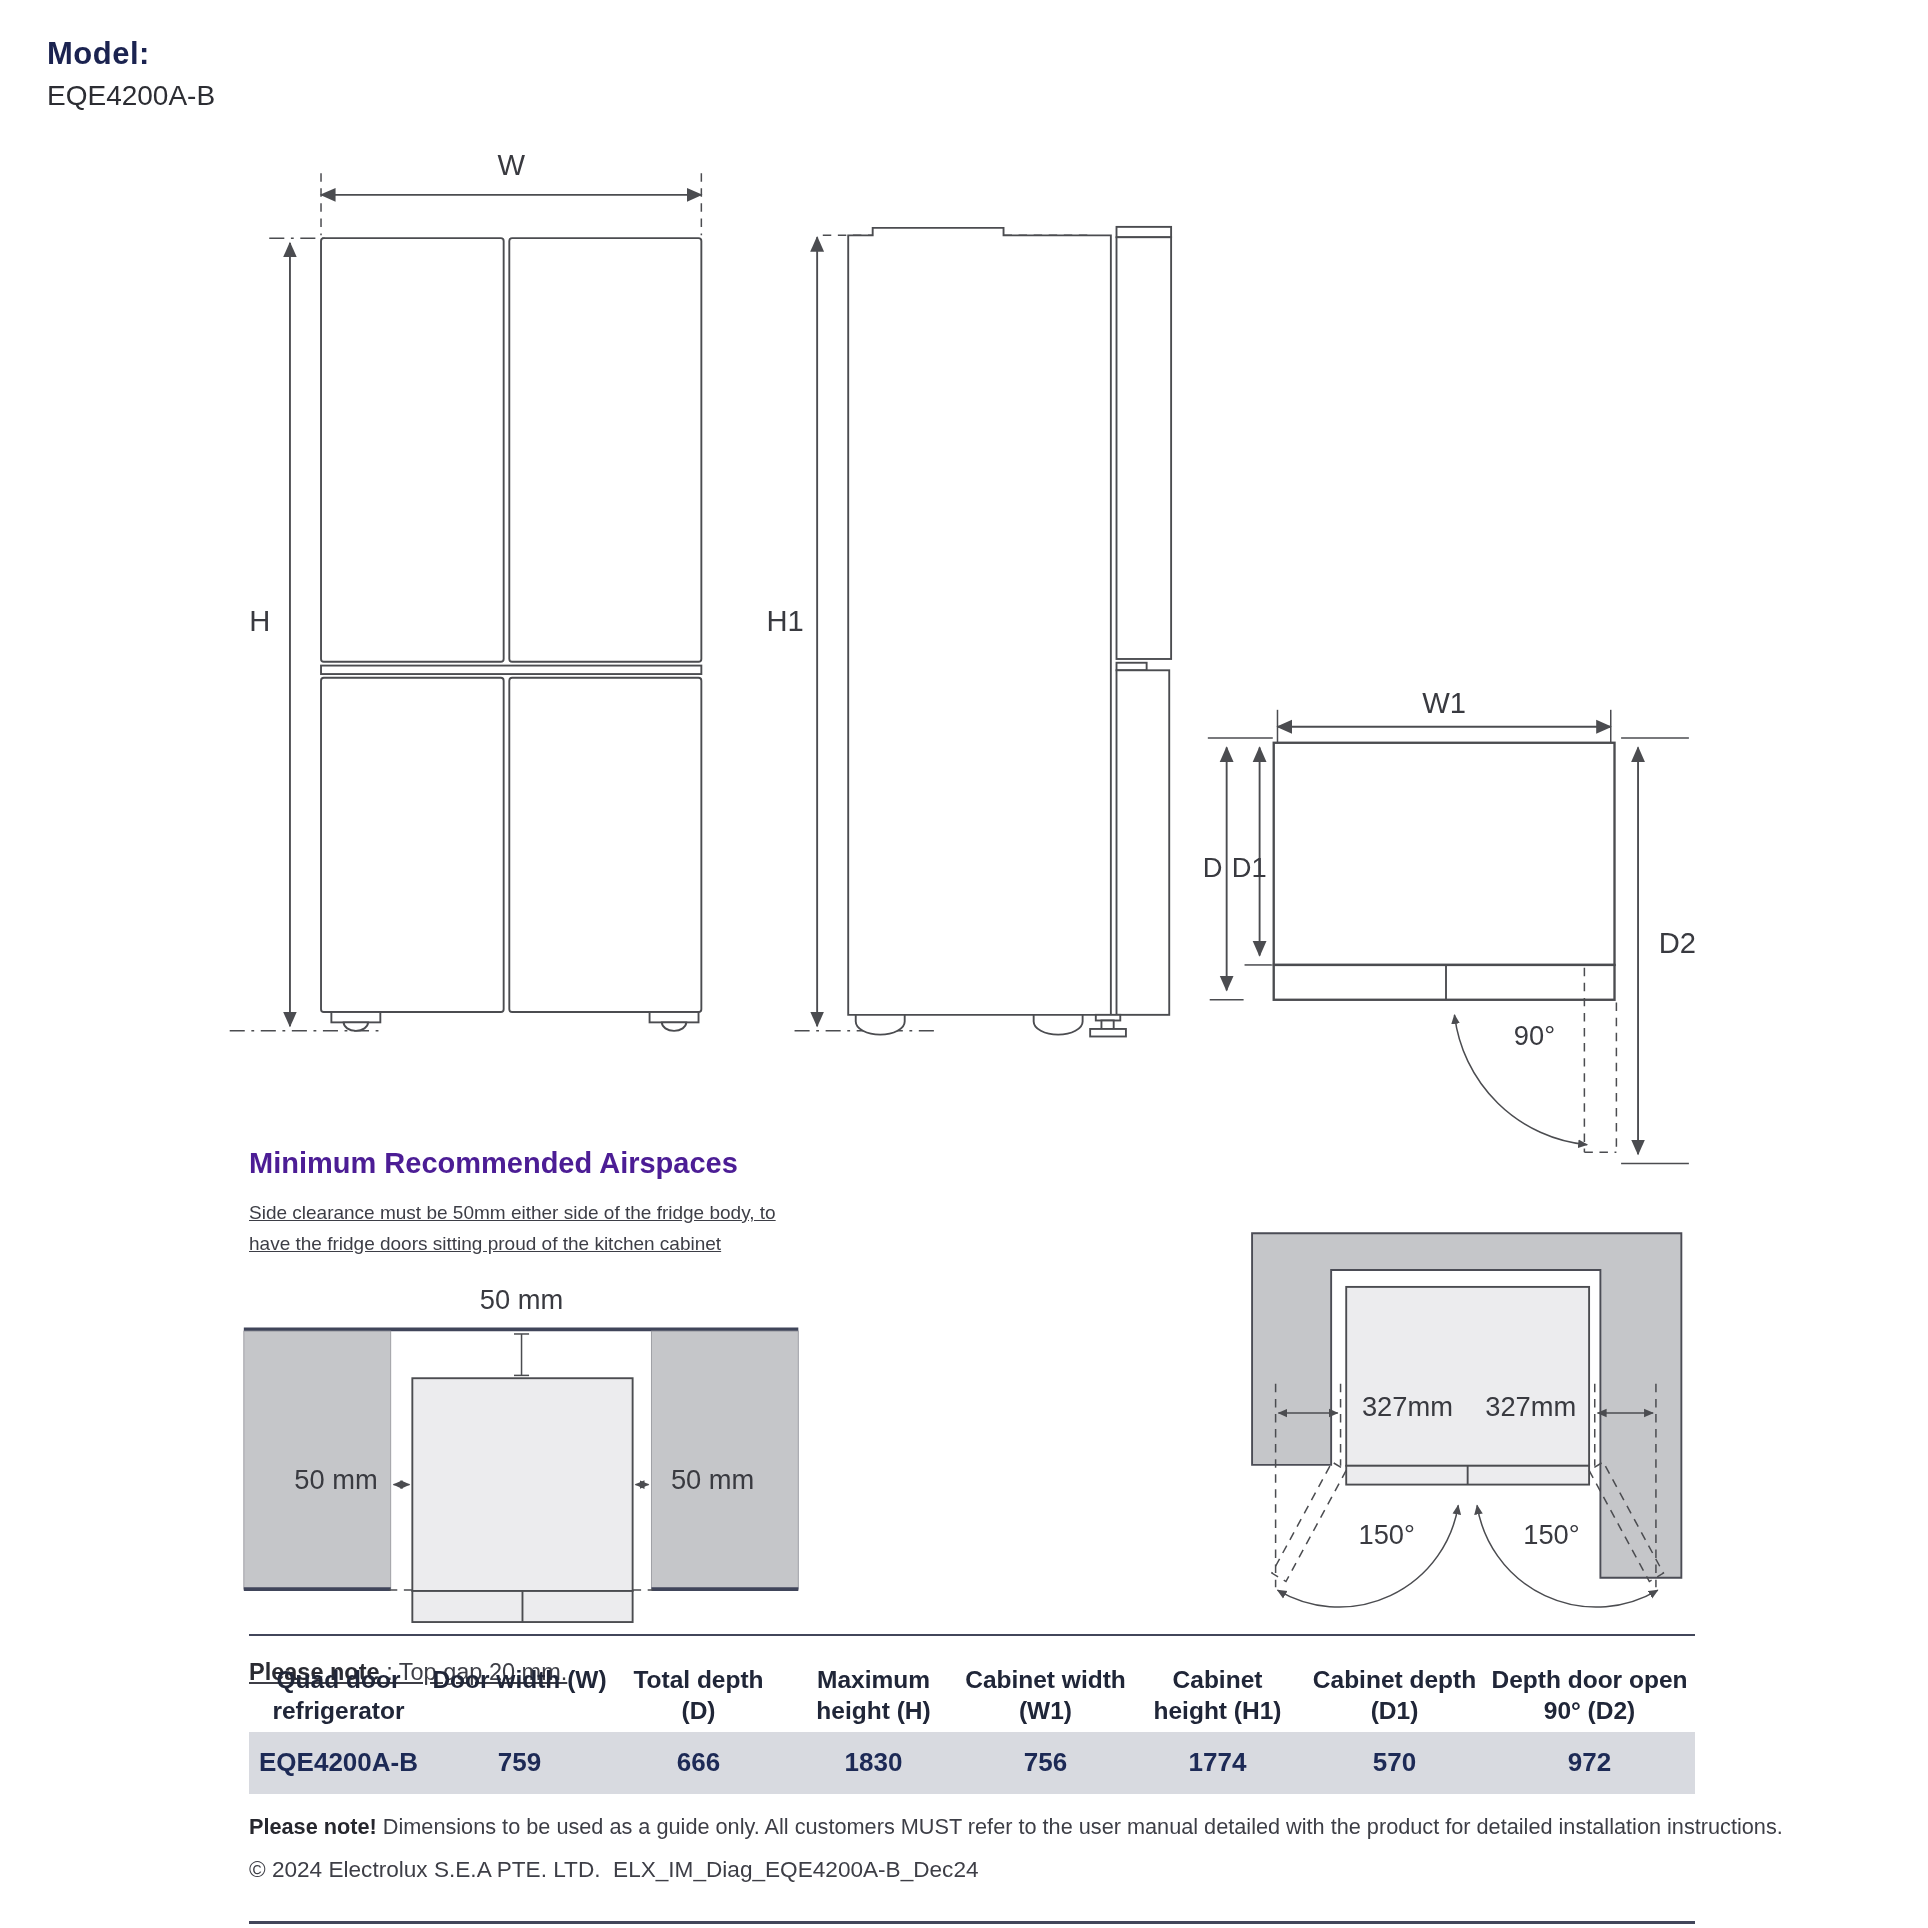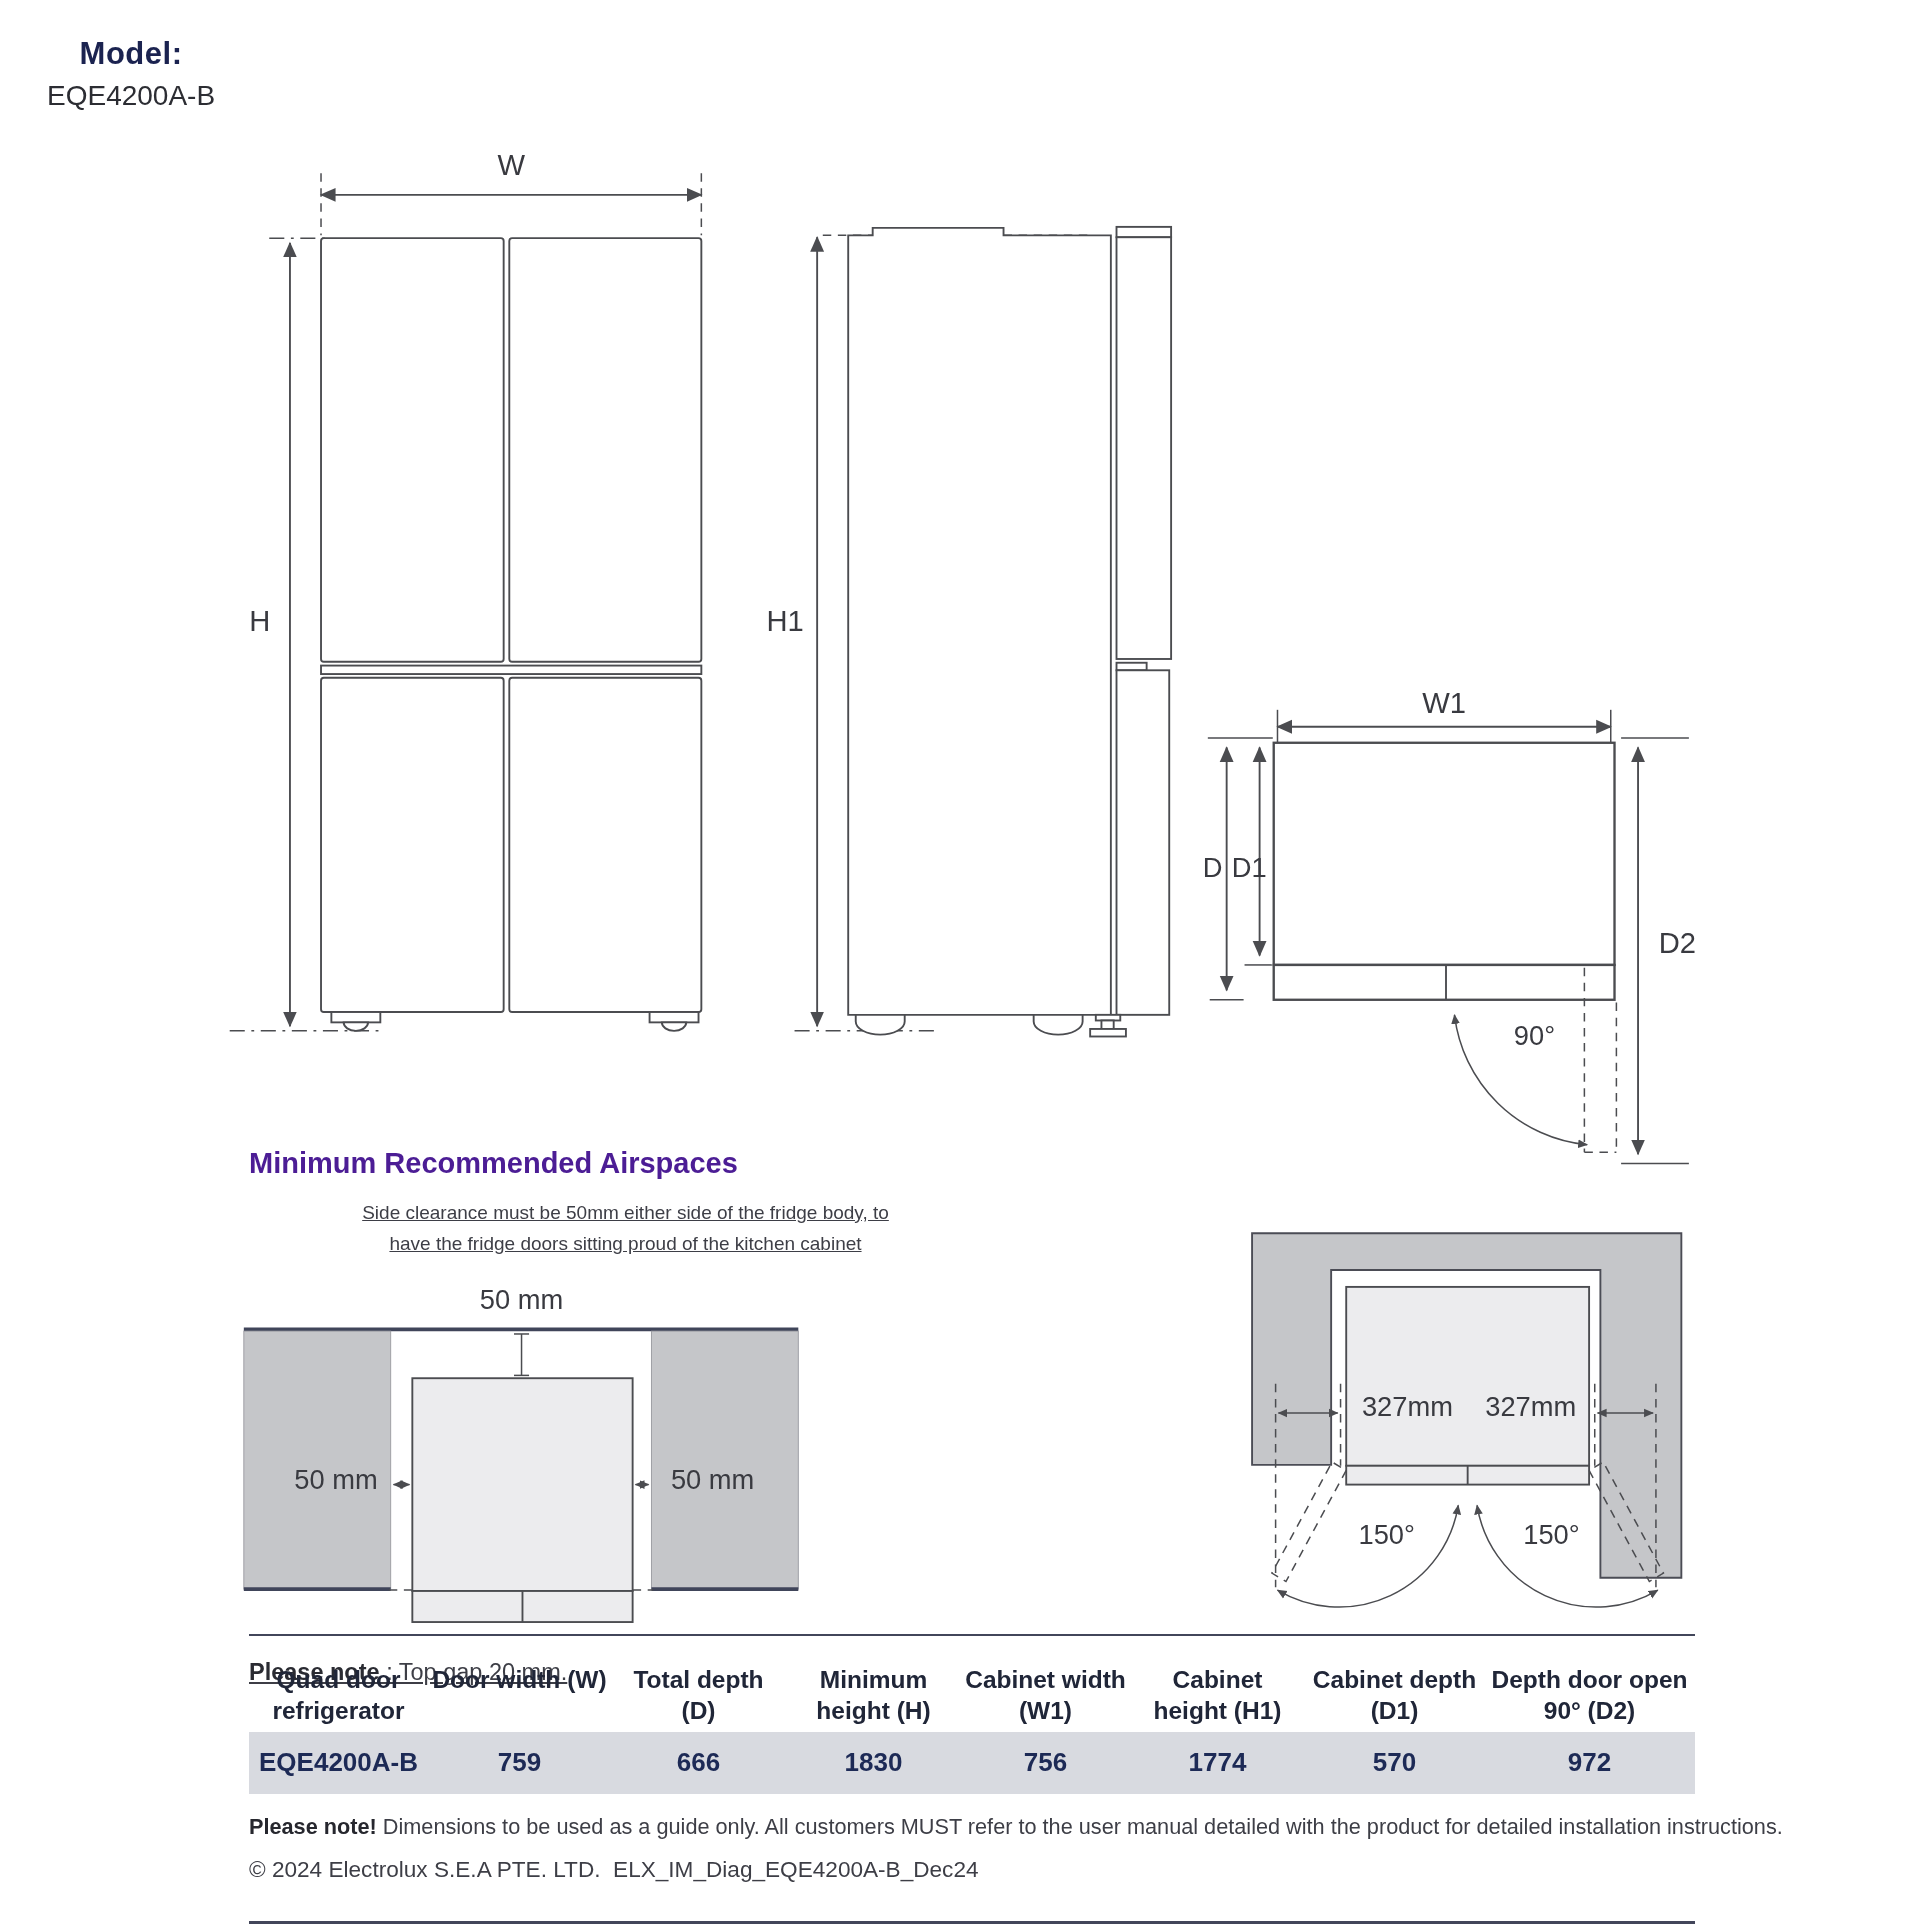--- a/index.html
+++ b/index.html
@@ -1,18 +1,18 @@
 <!DOCTYPE html>
 <html style="font-size:15px"><head>
 <meta charset="utf-8">
 <style>
   html,body{margin:0;padding:0;background:#ffffff;}
   .page{position:relative;width:1928px;height:1928px;background:#ffffff;overflow:hidden;
         font-family:"Liberation Sans",sans-serif;color:#3b3c42;}
-  .abs{position:absolute;text-align:center;}
+  .abs{position:absolute;}
   .model-label{font-size:31px;font-weight:bold;color:#1b2350;letter-spacing:0.5px;}
   .model-value{font-size:28px;color:#2c2d33;margin-top:7.5px;}
   .section-title{font-size:29px;font-weight:bold;color:#4c1d95;}
   .body-text{font-size:19px;line-height:1.62;color:#3d3e46;text-decoration:underline;}
   .note-line{font-size:23.5px;color:#3d3e46;text-decoration:underline;}
   .note-line b{color:#2a2b32;}
   .diagram-svg{position:absolute;left:0;top:0;}
   
   .spec-table{position:absolute;left:249px;top:1634px;width:1446px;border-top:2.8px solid #42465a;}
   .thead{display:flex;align-items:flex-start;padding-top:29px;}
@@ -197,21 +197,21 @@
   </div>
   <div class="abs note-line" style="left:249px;top:1659px;">
     <b>Please note</b><span> : Top gap 20 mm.</span>
   </div>
 
   <div class="spec-table">
     <div class="thead">
       <div class="th c0">Quad door refrigerator</div>
       <div class="th c1">Door width (W)</div>
       <div class="th c2">Total depth (D)</div>
-      <div class="th c3">Minimum height (H)</div>
+      <div class="th c3">Maximum height (H)</div>
       <div class="th c4">Cabinet width (W1)</div>
       <div class="th c5">Cabinet height (H1)</div>
       <div class="th c6">Cabinet depth (D1)</div>
       <div class="th c7">Depth door open 90° (D2)</div>
     </div>
     <div class="trow">
       <div class="td c0">EQE4200A-B</div>
       <div class="td c1">759</div>
       <div class="td c2">666</div>
       <div class="td c3">1830</div>

